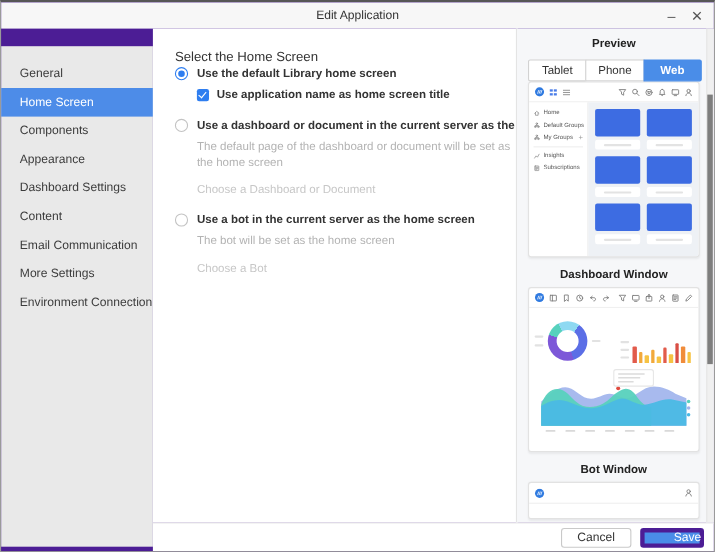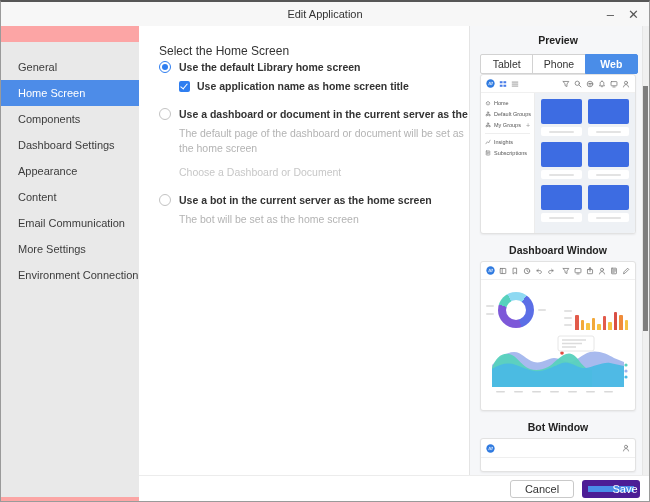--- a/index.html
+++ b/index.html
@@ -1,16 +1,16 @@
 <!DOCTYPE html>
 <html><head>
 <meta charset="utf-8">
 <style>
   html,body{margin:0;padding:0;background:#d9d9d9;font-family:"Liberation Sans",sans-serif;}
-  .window{position:relative;width:650px;height:502px;background:#fca5a5;box-sizing:border-box;
+  .window{position:relative;width:650px;height:502px;background:#4c1d95;box-sizing:border-box;
           border:1px solid #9a9a9a;border-top:2px solid #565656;overflow:hidden;}
   
   .titlebar{position:absolute;top:0;left:0;right:0;height:24px;background:#f7f7f7;
             display:flex;align-items:center;justify-content:center;font-size:11px;color:#333;}
   .win-controls{position:absolute;right:10px;top:0;height:24px;display:flex;align-items:center;gap:14px;
                 color:#555;font-size:13px;}
   .win-controls span{cursor:default;line-height:1;}
   
   .sidebar{position:absolute;top:40px;left:0;bottom:4px;width:138px;background:#e9e9e9;padding-top:12px;box-sizing:border-box;}
   .side-item{height:26px;line-height:26px;padding-left:17px;font-size:11px;color:#3c3c3c;white-space:nowrap;cursor:default;}
@@ -77,41 +77,41 @@
   .bot-head{height:14px;display:flex;align-items:center;justify-content:space-between;padding:2px 5px;border-bottom:1px solid #efefef;}
   
   .scroll-track{position:absolute;right:0;top:24px;bottom:26px;width:7px;background:#f0f0f0;border-left:1px solid #e5e5e5;box-sizing:border-box;}
   .scroll-thumb{position:absolute;right:1px;top:60px;width:5px;height:245px;background:#7e7e7e;}
   
   .footer{position:absolute;left:138px;right:0;bottom:0;height:26px;background:#fff;border-top:1px solid #ececec;
           display:flex;align-items:center;justify-content:flex-end;gap:8px;padding-right:9px;box-sizing:border-box;}
   .btn{height:18px;font-size:11px;border-radius:3px;display:flex;align-items:center;justify-content:center;
        box-sizing:border-box;cursor:default;font-family:"Liberation Sans",sans-serif;}
   .btn-cancel{width:64px;background:#fff;border:1px solid #c9c9c9;color:#333;}
-  .btn-save{width:58px;background:#4a8de8;border:6px solid #4c1d95;color:#fff;padding-left:28px;}
+  .btn-save{width:58px;background:#4a8de8;border:4px solid #4c1d95;color:#fff;padding-left:28px;}
 </style>
 </head>
 <body>
 
 <div class="window">
 
   <div class="titlebar">
     <span>Edit Application</span>
     <div class="win-controls">
       <span>–</span>
       <span>✕</span>
     </div>
   </div>
 
   <div class="sidebar">
     <div class="side-item">General</div>
     <div class="side-item selected">Home Screen</div>
     <div class="side-item">Components</div>
+    <div class="side-item">Appearance</div>
     <div class="side-item">Dashboard Settings</div>
-    <div class="side-item">Appearance</div>
     <div class="side-item">Content</div>
     <div class="side-item">Email Communication</div>
     <div class="side-item">More Settings</div>
     <div class="side-item">Environment Connection</div>
   </div>
 
   <div class="main">
     <div class="main-heading">Select the Home Screen</div>
 
     <div class="opt">
@@ -133,20 +133,21 @@
       <div class="opt-desc">The default page of the dashboard or document will be set as the home screen</div>
       <div class="opt-choose">Choose a Dashboard or Document</div>
     </div>
 
     <div class="opt">
       <div class="opt-row">
         <span class="radio"></span>
         <span class="opt-label">Use a bot in the current server as the home screen</span>
       </div>
       <div class="opt-desc">The bot will be set as the home screen</div>
+      <div class="opt-choose">Choose a Bot</div>
     </div>
   </div>
 
   <div class="rpanel">
     <div class="rp-title">Preview</div>
 
     <div class="tabs">
       <div class="tab">Tablet</div>
       <div class="tab">Phone</div>
       <div class="tab active">Web</div>

